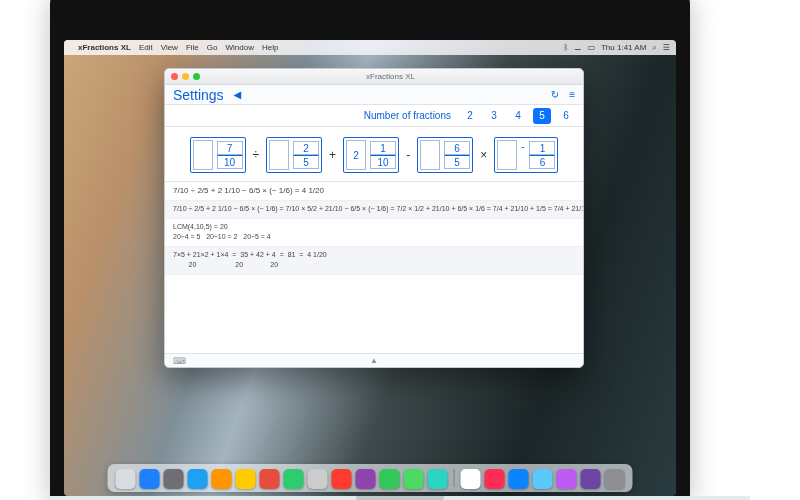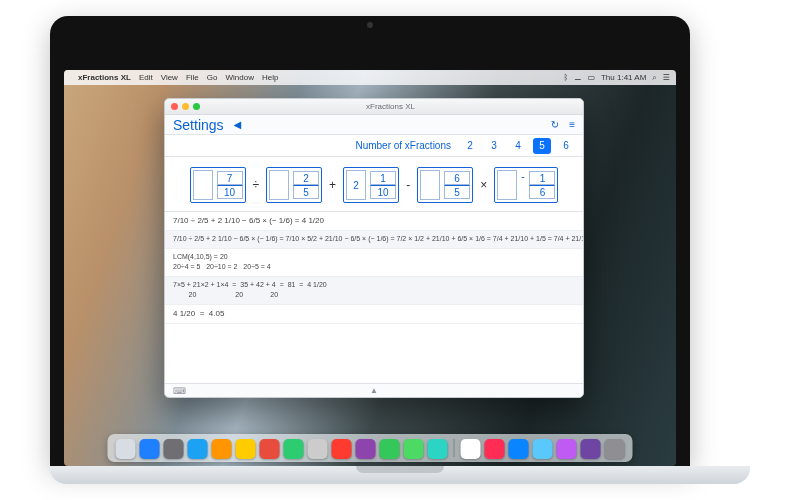--- a/index.html
+++ b/index.html
@@ -15,21 +15,21 @@
   .laptop {
     width: 640px;
     border-radius: 18px 18px 0 0;
     background: #111;
     padding: 14px 14px 0 14px;
     box-shadow: 0 8px 28px rgba(0,0,0,.25);
     position: relative;
   }
   .camera { position:absolute; top:6px; left:50%; transform:translateX(-50%); width:6px;height:6px;border-radius:50%; background:#333; }
   .screen {
-    width: 100%; height: 396px;
+    width: 100%; height: 456px;
     border-radius: 4px;
     overflow: hidden;
     position: relative;
     background: linear-gradient(110deg,#caa77c 0%, #b99069 14%, #7f8f98 32%, #a5b5c0 40%, #3e4a4c 58%, #1c2628 78%, #2a3c40 100%);
     margin-top: 40px;
   }
   .base {
     width: 700px; height: 18px;
     background: linear-gradient(#e9ecef, #cfd4d9);
     border-radius: 0 0 16px 16px;
@@ -182,21 +182,21 @@
               <span class="tb-link">Settings</span>
               <span class="tb-ico">◀</span>
             </div>
             <div class="right2">
               <span class="tb-ico">↻</span>
               <span class="tb-ico">≡</span>
             </div>
           </div>
 
           <div class="countbar">
-            <span class="cb-label">Number of xFractions</span>
+            <span class="cb-label">Number of fractions</span>
             <span class="cb-opt">2</span>
             <span class="cb-opt">3</span>
             <span class="cb-opt">4</span>
             <span class="cb-opt sel">5</span>
             <span class="cb-opt">6</span>
           </div>
 
           <div class="expr">
             <span class="term">
               <span class="whole emp">·</span>
@@ -244,21 +244,20 @@
             </span>
           </div>
 
           <div class="results">
             <div class="rrow">7/10 ÷ 2/5 + 2 1/10 − 6/5 × (− 1/6) = 4 1/20</div>
             <div class="rrow alt tiny">7/10 ÷ 2/5 + 2 1/10 − 6/5 × (− 1/6) = 7/10 × 5/2 + 21/10 − 6/5 × (− 1/6) = 7/2 × 1/2 + 21/10 + 6/5 × 1/6 = 7/4 + 21/10 + 1/5 = 7/4 + 21/10 + 1/5</div>
             <div class="rrow tiny">LCM(4,10,5) = 20
 20÷4 = 5   20÷10 = 2   20÷5 = 4</div>
             <div class="rrow alt tiny">7×5 + 21×2 + 1×4  =  35 + 42 + 4  =  81  =  4 1/20
         20                    20              20</div>
-            <div class="rrow">4 1/20  =  4.05</div>
           </div>
 
           <div class="footer">
             <span class="kbd">⌨</span>
             <span class="tri">▲</span>
           </div>
         </div>
 
         <div class="dock" id="dock">
             <span class="dock-icon" style="background: rgb(215, 221, 227);"></span>

